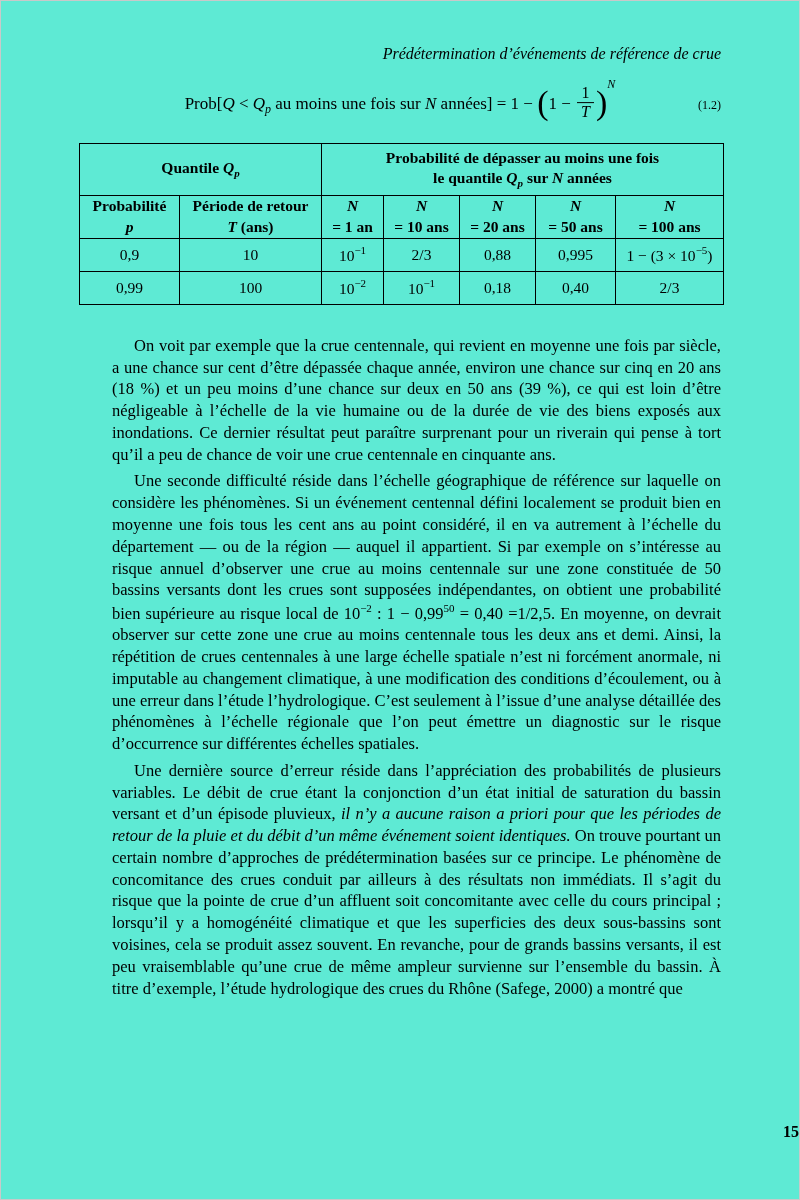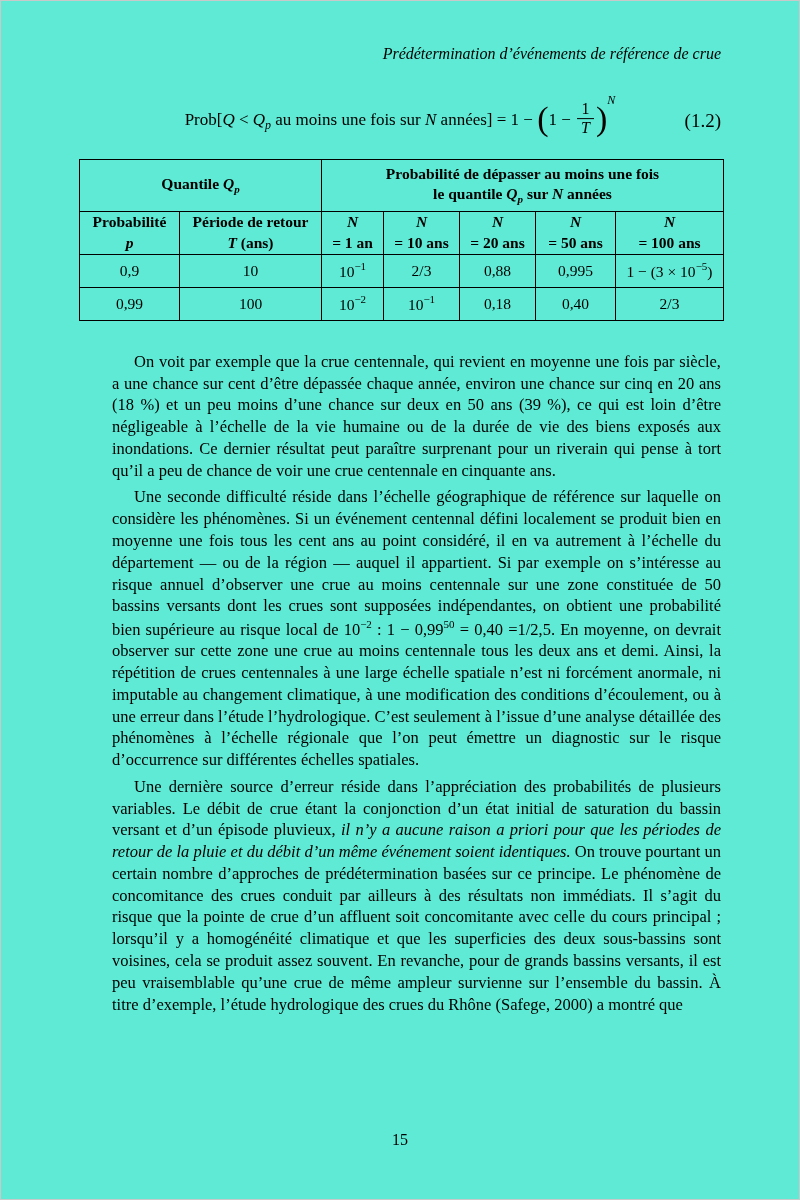--- a/index.html
+++ b/index.html
@@ -19,21 +19,21 @@
   }
   .running-head {
     text-align:right;
     font-style:italic;
     font-size:16px;
     line-height:18px;
   }
   
   .equation-block {
     position:relative;
-    margin-top:30px;
+    margin-top:14px;
     height:56px;
   }
   .equation-line {
     position:absolute; left:0; right:0; top:50%;
     transform:translateY(-50%);
     text-align:center;
     font-size:17px;
     white-space:nowrap;
   }
   .equation-line i { font-style:italic; }
@@ -45,21 +45,21 @@
   .frac {
     display:inline-block; vertical-align:middle;
     text-align:center; margin:0 2px; font-size:16px; line-height:1.15;
     position:relative; top:-2px;
   }
   .frac .num { display:block; padding:0 4px; border-bottom:1px solid #000; }
   .frac .den { display:block; padding:0 4px; }
   .eq-exp { font-size:12px; position:relative; top:-14px; font-style:italic; }
   .eq-number {
     position:absolute; right:0; top:50%; transform:translateY(-50%);
-    font-size:19px;
+    font-size:12px;
   }
   
   .caption {
     margin-top:22px;
     font-size:15px;
     text-align:center;
   }
   .caption b { font-weight:bold; }
   
   table.ref-table {
@@ -85,22 +85,22 @@
     margin-top:30px;
     font-size:16.5px;
     line-height:1.32;
     text-align:justify;
   }
   .body-text p { text-indent:22px; margin-bottom:5px;margin-left:33px; }
   .body-text sup { font-size:11px; }
   .italic-run { font-style:italic; }
   
   .page-number {
-    position:absolute; bottom:50px; left:0; right:0;
-    text-align:center; font-size:16px;
+    position:absolute; bottom:58px; left:0; right:0;
+    text-align:right; font-size:16px;font-weight:bold;
   }
 </style>
 </head>
 <body>
 
 <div class="page">
 
   <div class="running-head">Prédétermination d’événements de référence de crue</div>
 
   <div class="equation-block">

